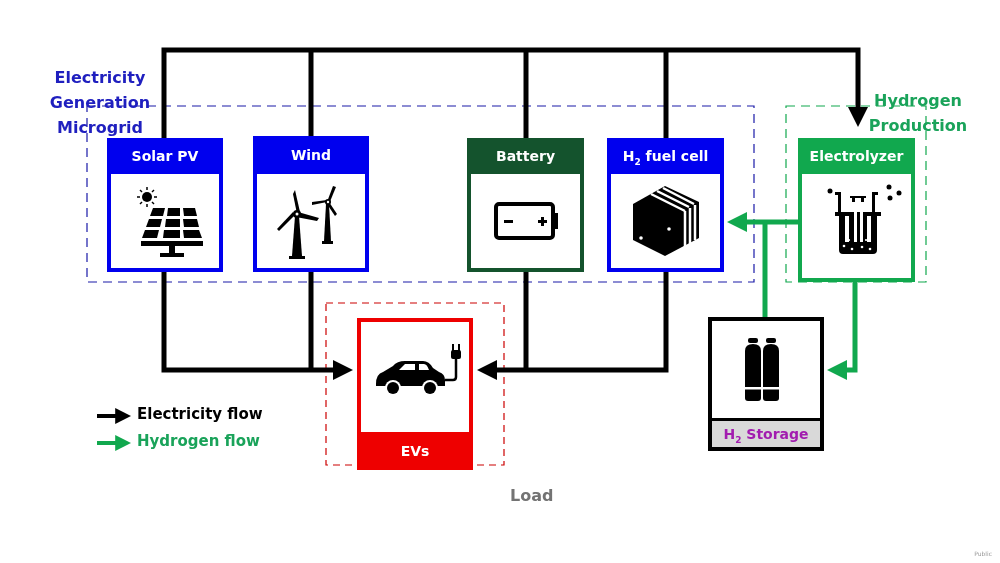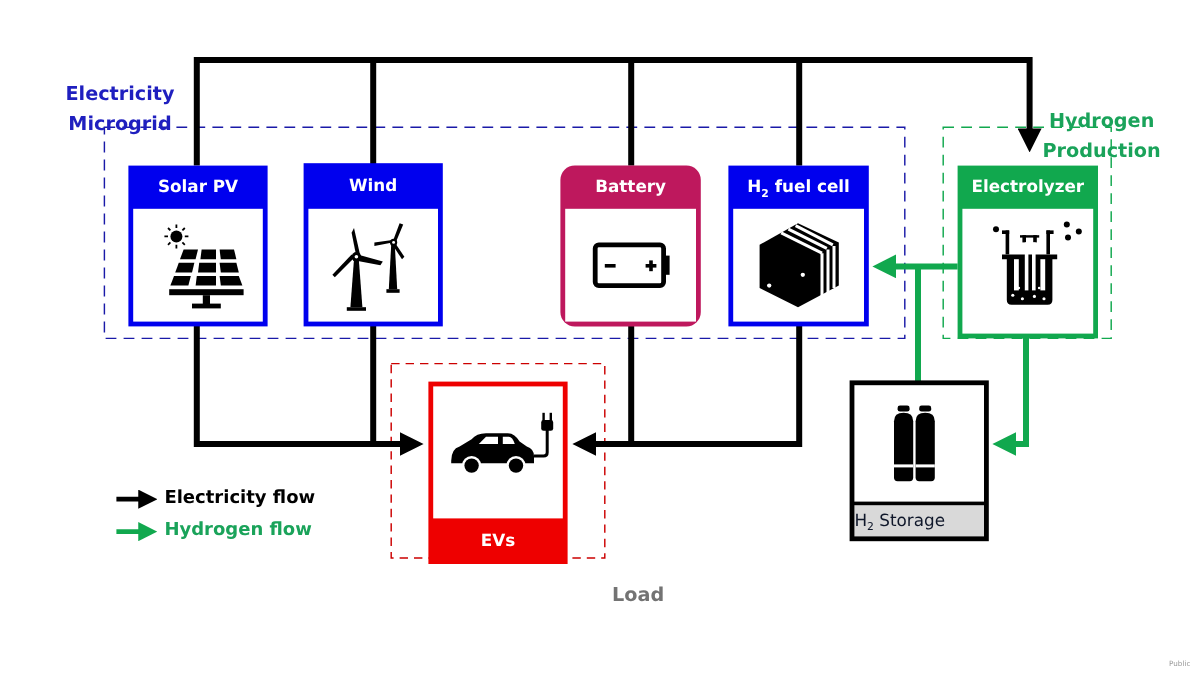--- a/index.html
+++ b/index.html
@@ -43,20 +43,21 @@
   <path d="M798,222 H736" fill="none" stroke="#11a84e" stroke-width="5" marker-end="url(#arrGreen)"></path>
   <line x1="765" y1="222" x2="765" y2="320" stroke="#11a84e" stroke-width="5"></line>
   <path d="M855,270 V370 H836" fill="none" stroke="#11a84e" stroke-width="5" marker-end="url(#arrGreen)"></path>
 
   <line x1="97" y1="416" x2="124" y2="416" stroke="#000" stroke-width="4" marker-end="url(#arrBlack)"></line>
   <line x1="97" y1="443" x2="124" y2="443" stroke="#11a84e" stroke-width="4" marker-end="url(#arrGreen)"></line>
 </svg>
 
 <div class="grp-label" style="left:44px; top:31px; width:112px; color:#1f1fbf;">
   <div>Electricity</div>
+  <div>Generation</div>
   <div>Microgrid</div>
 </div>
 <div class="grp-label" style="left:866px; top:54px; width:104px; color:#1aa35a;">
   <div>Hydrogen</div>
   <div>Production</div>
 </div>
 <div class="grp-label" style="left:510px; top:449px; color:#737373; text-align:left;">
   <span>Load</span>
 </div>
 
@@ -110,21 +111,21 @@
         <polygon points="72,28 80,40 78,42 70,30"></polygon>
         <polygon points="70,28 55,31 55,28 70,26"></polygon>
         <circle cx="71" cy="28" r="3"></circle>
       </g>
       <circle cx="40" cy="40" r="1.5" fill="#fff"></circle>
       <circle cx="71" cy="28" r="1.2" fill="#fff"></circle>
     </svg>
   </div>
 </div>
 
-<div class="box" style="left:467px; top:138px; width:117px; height:134px; background:#be185d;border-radius:12px;">
+<div class="box" style="left:467px; top:138px; width:117px; height:134px; background:#14532d;">
   <div class="box-head" style="top:0; height:36px; line-height:36px;">Battery</div>
   <div class="box-body" style="left:4px; right:4px; top:36px; bottom:4px;">
     <svg width="109" height="94">
       <rect x="25" y="30" width="57" height="34" rx="3" fill="none" stroke="#000" stroke-width="4"></rect>
       <rect x="82" y="39" width="5" height="16" fill="#000"></rect>
       <rect x="33" y="46" width="9" height="3" fill="#000"></rect>
       <rect x="67" y="46" width="9" height="3" fill="#000"></rect>
       <rect x="70" y="43" width="3" height="9" fill="#000"></rect>
     </svg>
   </div>
@@ -212,21 +213,21 @@
         <rect x="54" y="17" width="10" height="5" rx="2"></rect>
         <path d="M33,30 Q33,23 41,23 Q49,23 49,30 V77 Q49,80 46,80 H36 Q33,80 33,77 Z"></path>
         <path d="M51,30 Q51,23 59,23 Q67,23 67,30 V77 Q67,80 64,80 H54 Q51,80 51,77 Z"></path>
       </g>
       <g fill="#fff">
         <rect x="33" y="66" width="16" height="2.5"></rect>
         <rect x="51" y="66" width="16" height="2.5"></rect>
       </g>
     </svg>
   </div>
-  <div style="position:absolute; left:4px; right:4px; bottom:4px; height:26px; line-height:26px; background:#d9d9d9; color:#0f172a; font-weight:normal; font-size:14px; font-family:'DejaVu Sans', sans-serif;">
+  <div style="position:absolute; left:4px; right:4px; bottom:4px; height:26px; line-height:26px; background:#d9d9d9; color:#a21caf; font-weight:bold; font-size:14px; text-align:center; font-family:'DejaVu Sans', sans-serif;">
     <span>H</span><sub style="font-size:9px;">2</sub><span> Storage</span>
   </div>
 </div>
 
 <div class="legend-row" style="left:137px; top:405px; color:#000;">
   <span>Electricity flow</span>
 </div>
 <div class="legend-row" style="left:137px; top:432px; color:#1aa35a;">
   <span>Hydrogen flow</span>
 </div>

